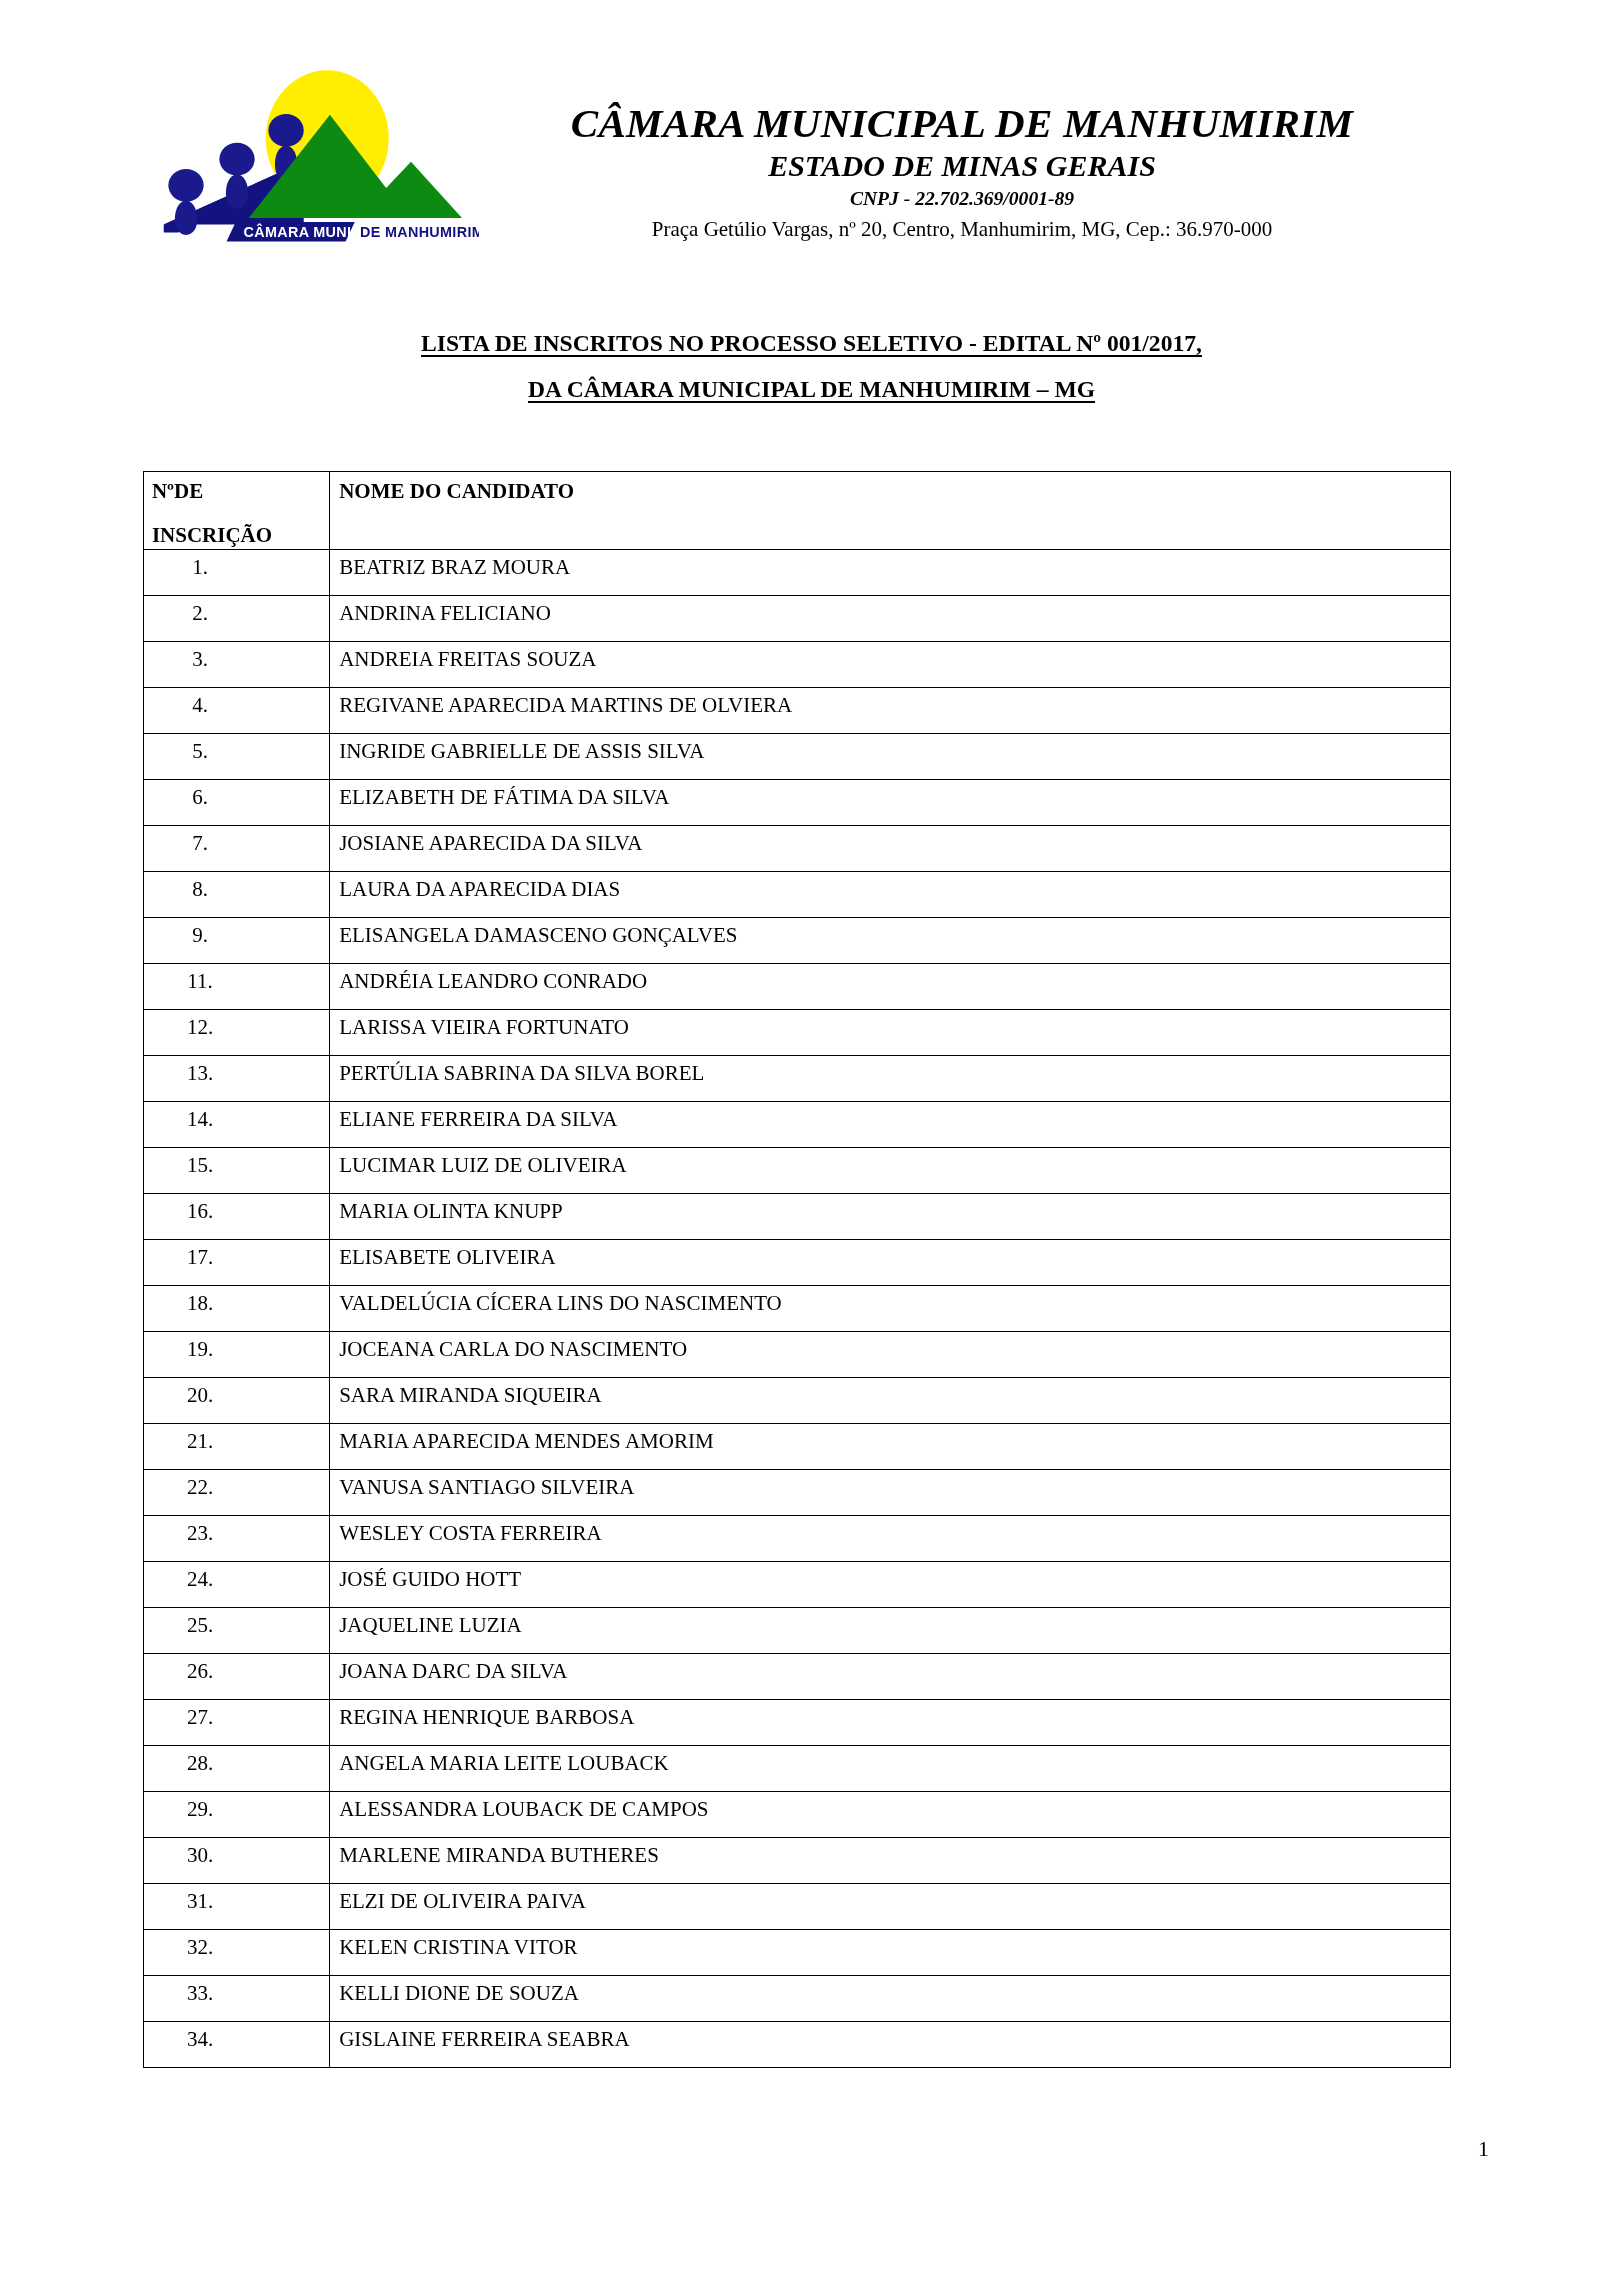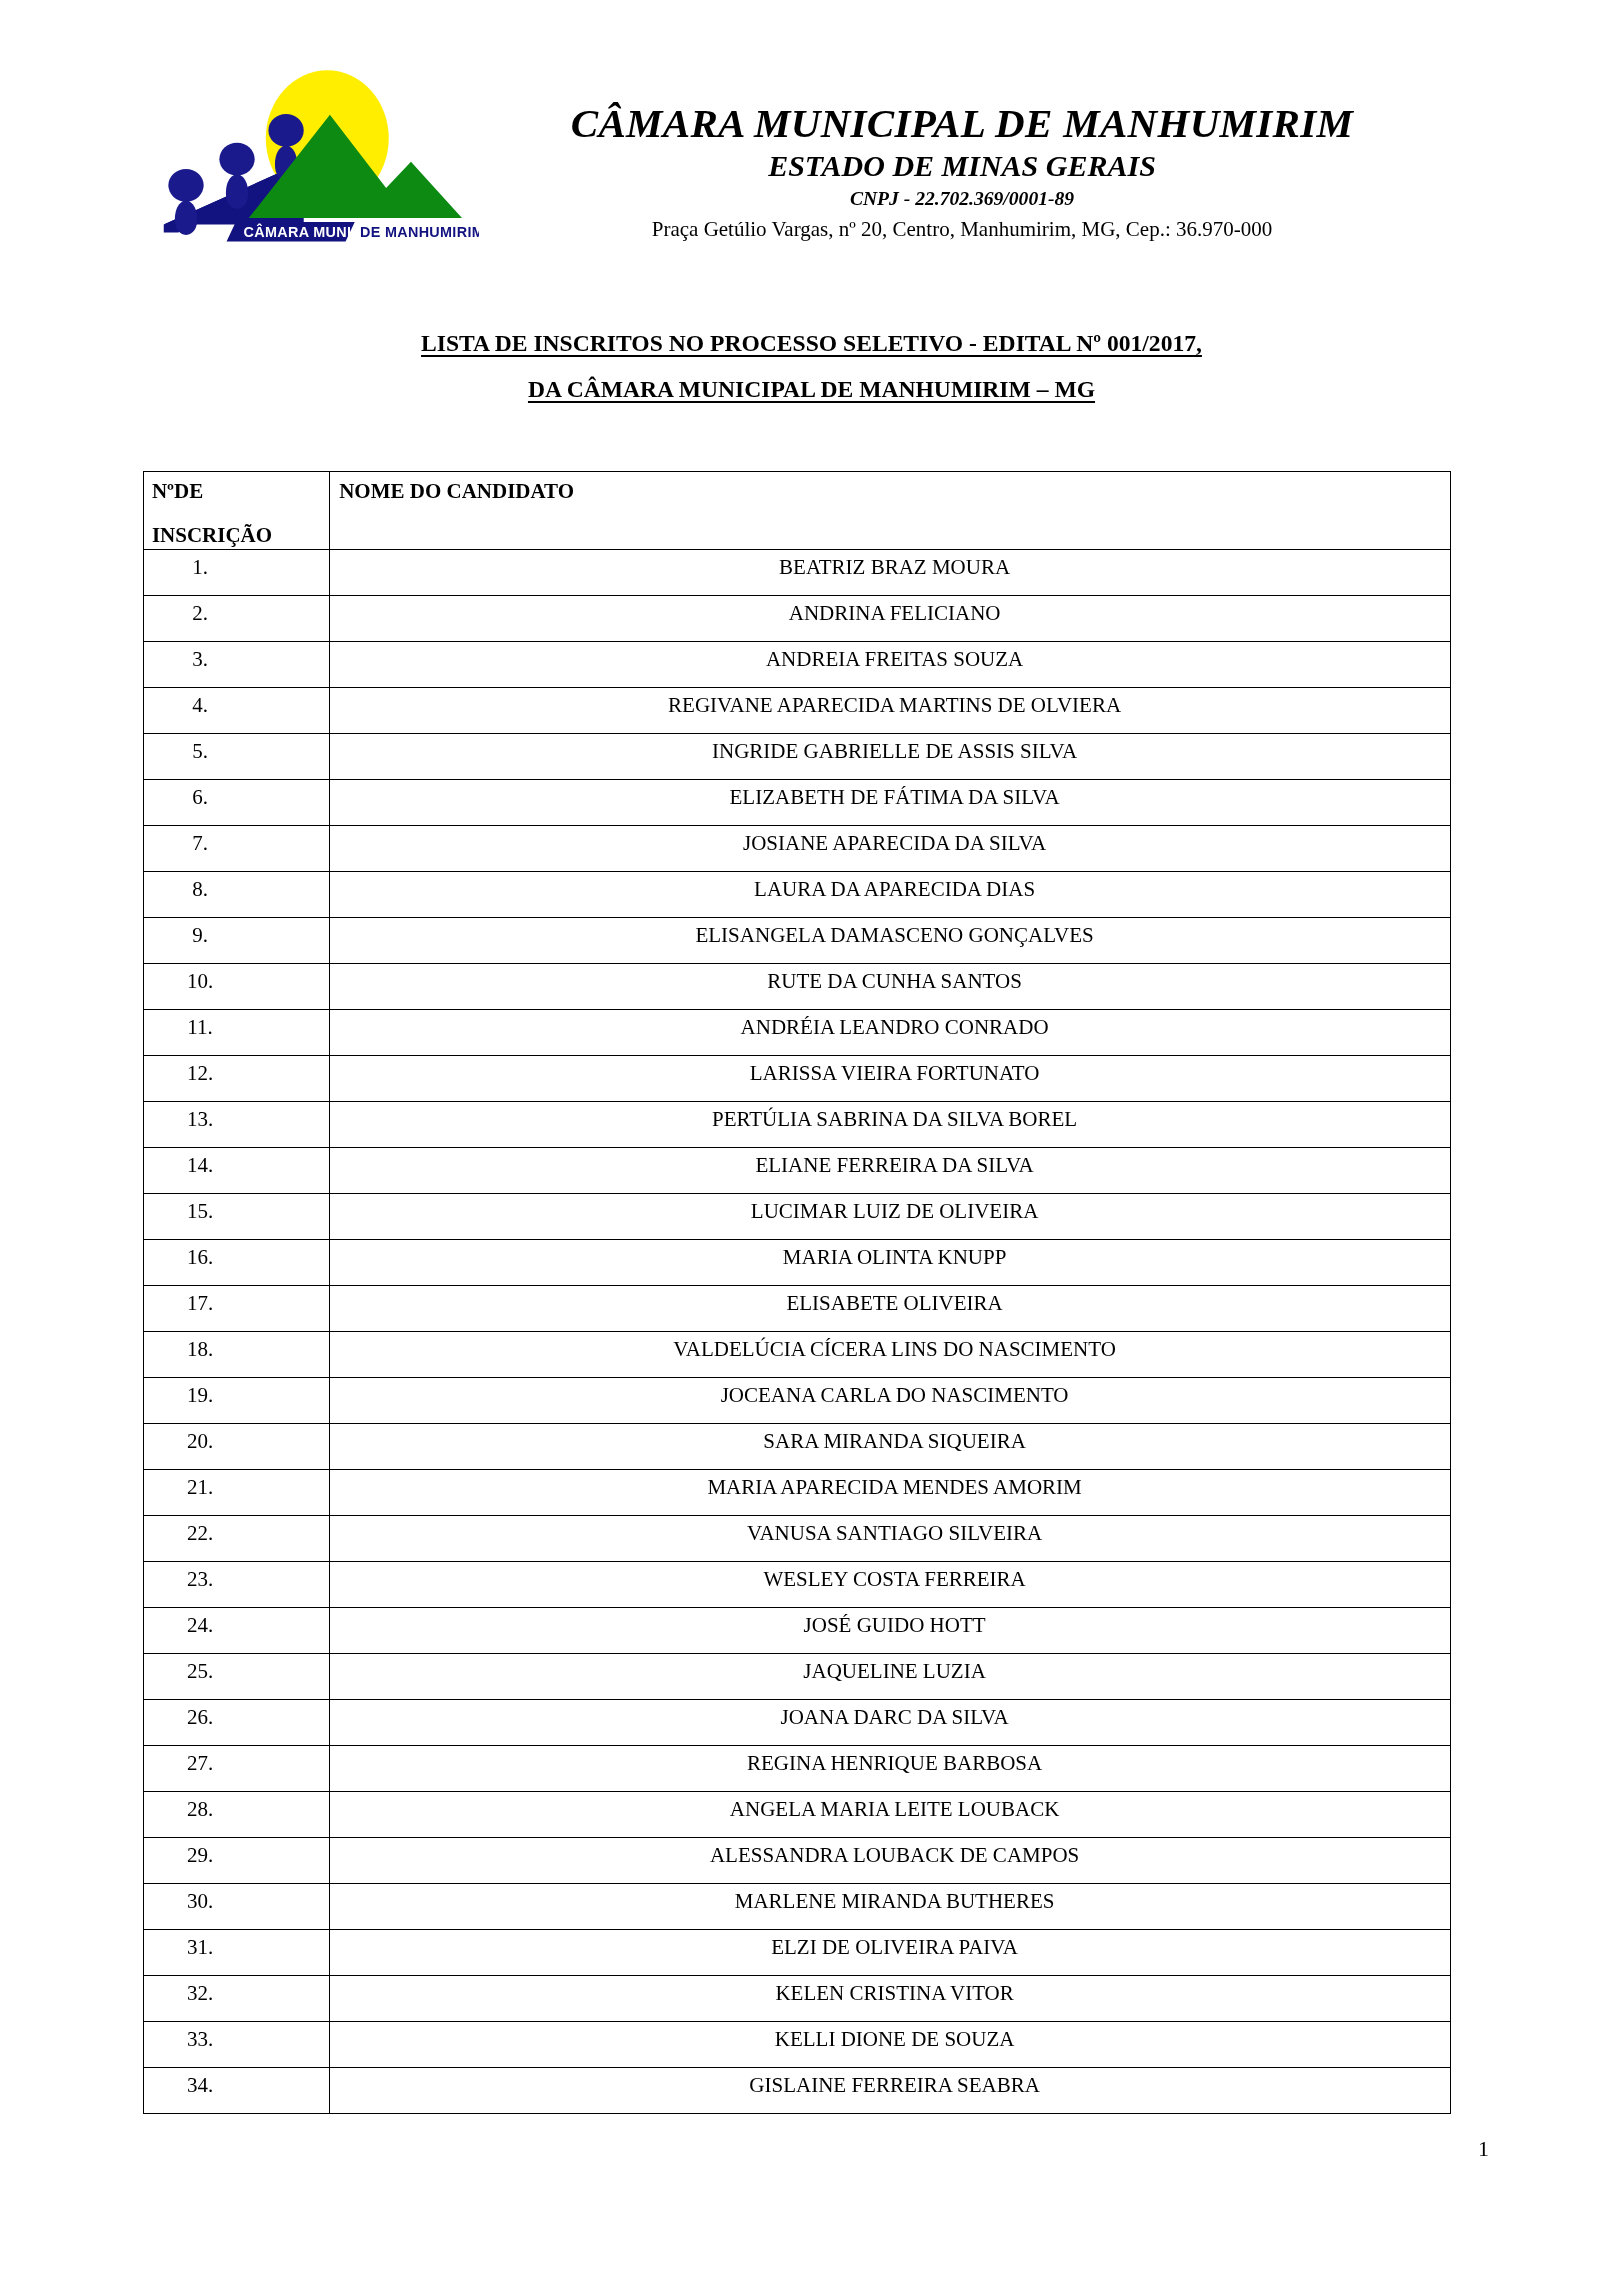--- a/index.html
+++ b/index.html
@@ -164,21 +164,20 @@
   }
   td.td-name {
     height: 45px;
     font-size: 21px;
     line-height: 1.0;
   }
   td.td-name .cellpad {
     padding-top: 6.5px;
     padding-left: 9.2px;
     white-space: nowrap;
-    text-align: center;
   }
 
   
   .page-number {
     position: absolute;
     left: 1450px;
     top: 2138px;
     width: 39px;
     text-align: right;
     font-size: 22px;
@@ -324,28 +323,20 @@
           <tr>
             <td class="td-num">
               <div class="cellpad">9.</div>
             </td>
             <td class="td-name">
               <div class="cellpad">ELISANGELA DAMASCENO GONÇALVES</div>
             </td>
           </tr>
           <tr>
             <td class="td-num">
-              <div class="cellpad">10.</div>
-            </td>
-            <td class="td-name">
-              <div class="cellpad">RUTE DA CUNHA SANTOS</div>
-            </td>
-          </tr>
-          <tr>
-            <td class="td-num">
               <div class="cellpad">11.</div>
             </td>
             <td class="td-name">
               <div class="cellpad">ANDRÉIA LEANDRO CONRADO</div>
             </td>
           </tr>
           <tr>
             <td class="td-num">
               <div class="cellpad">12.</div>
             </td>

